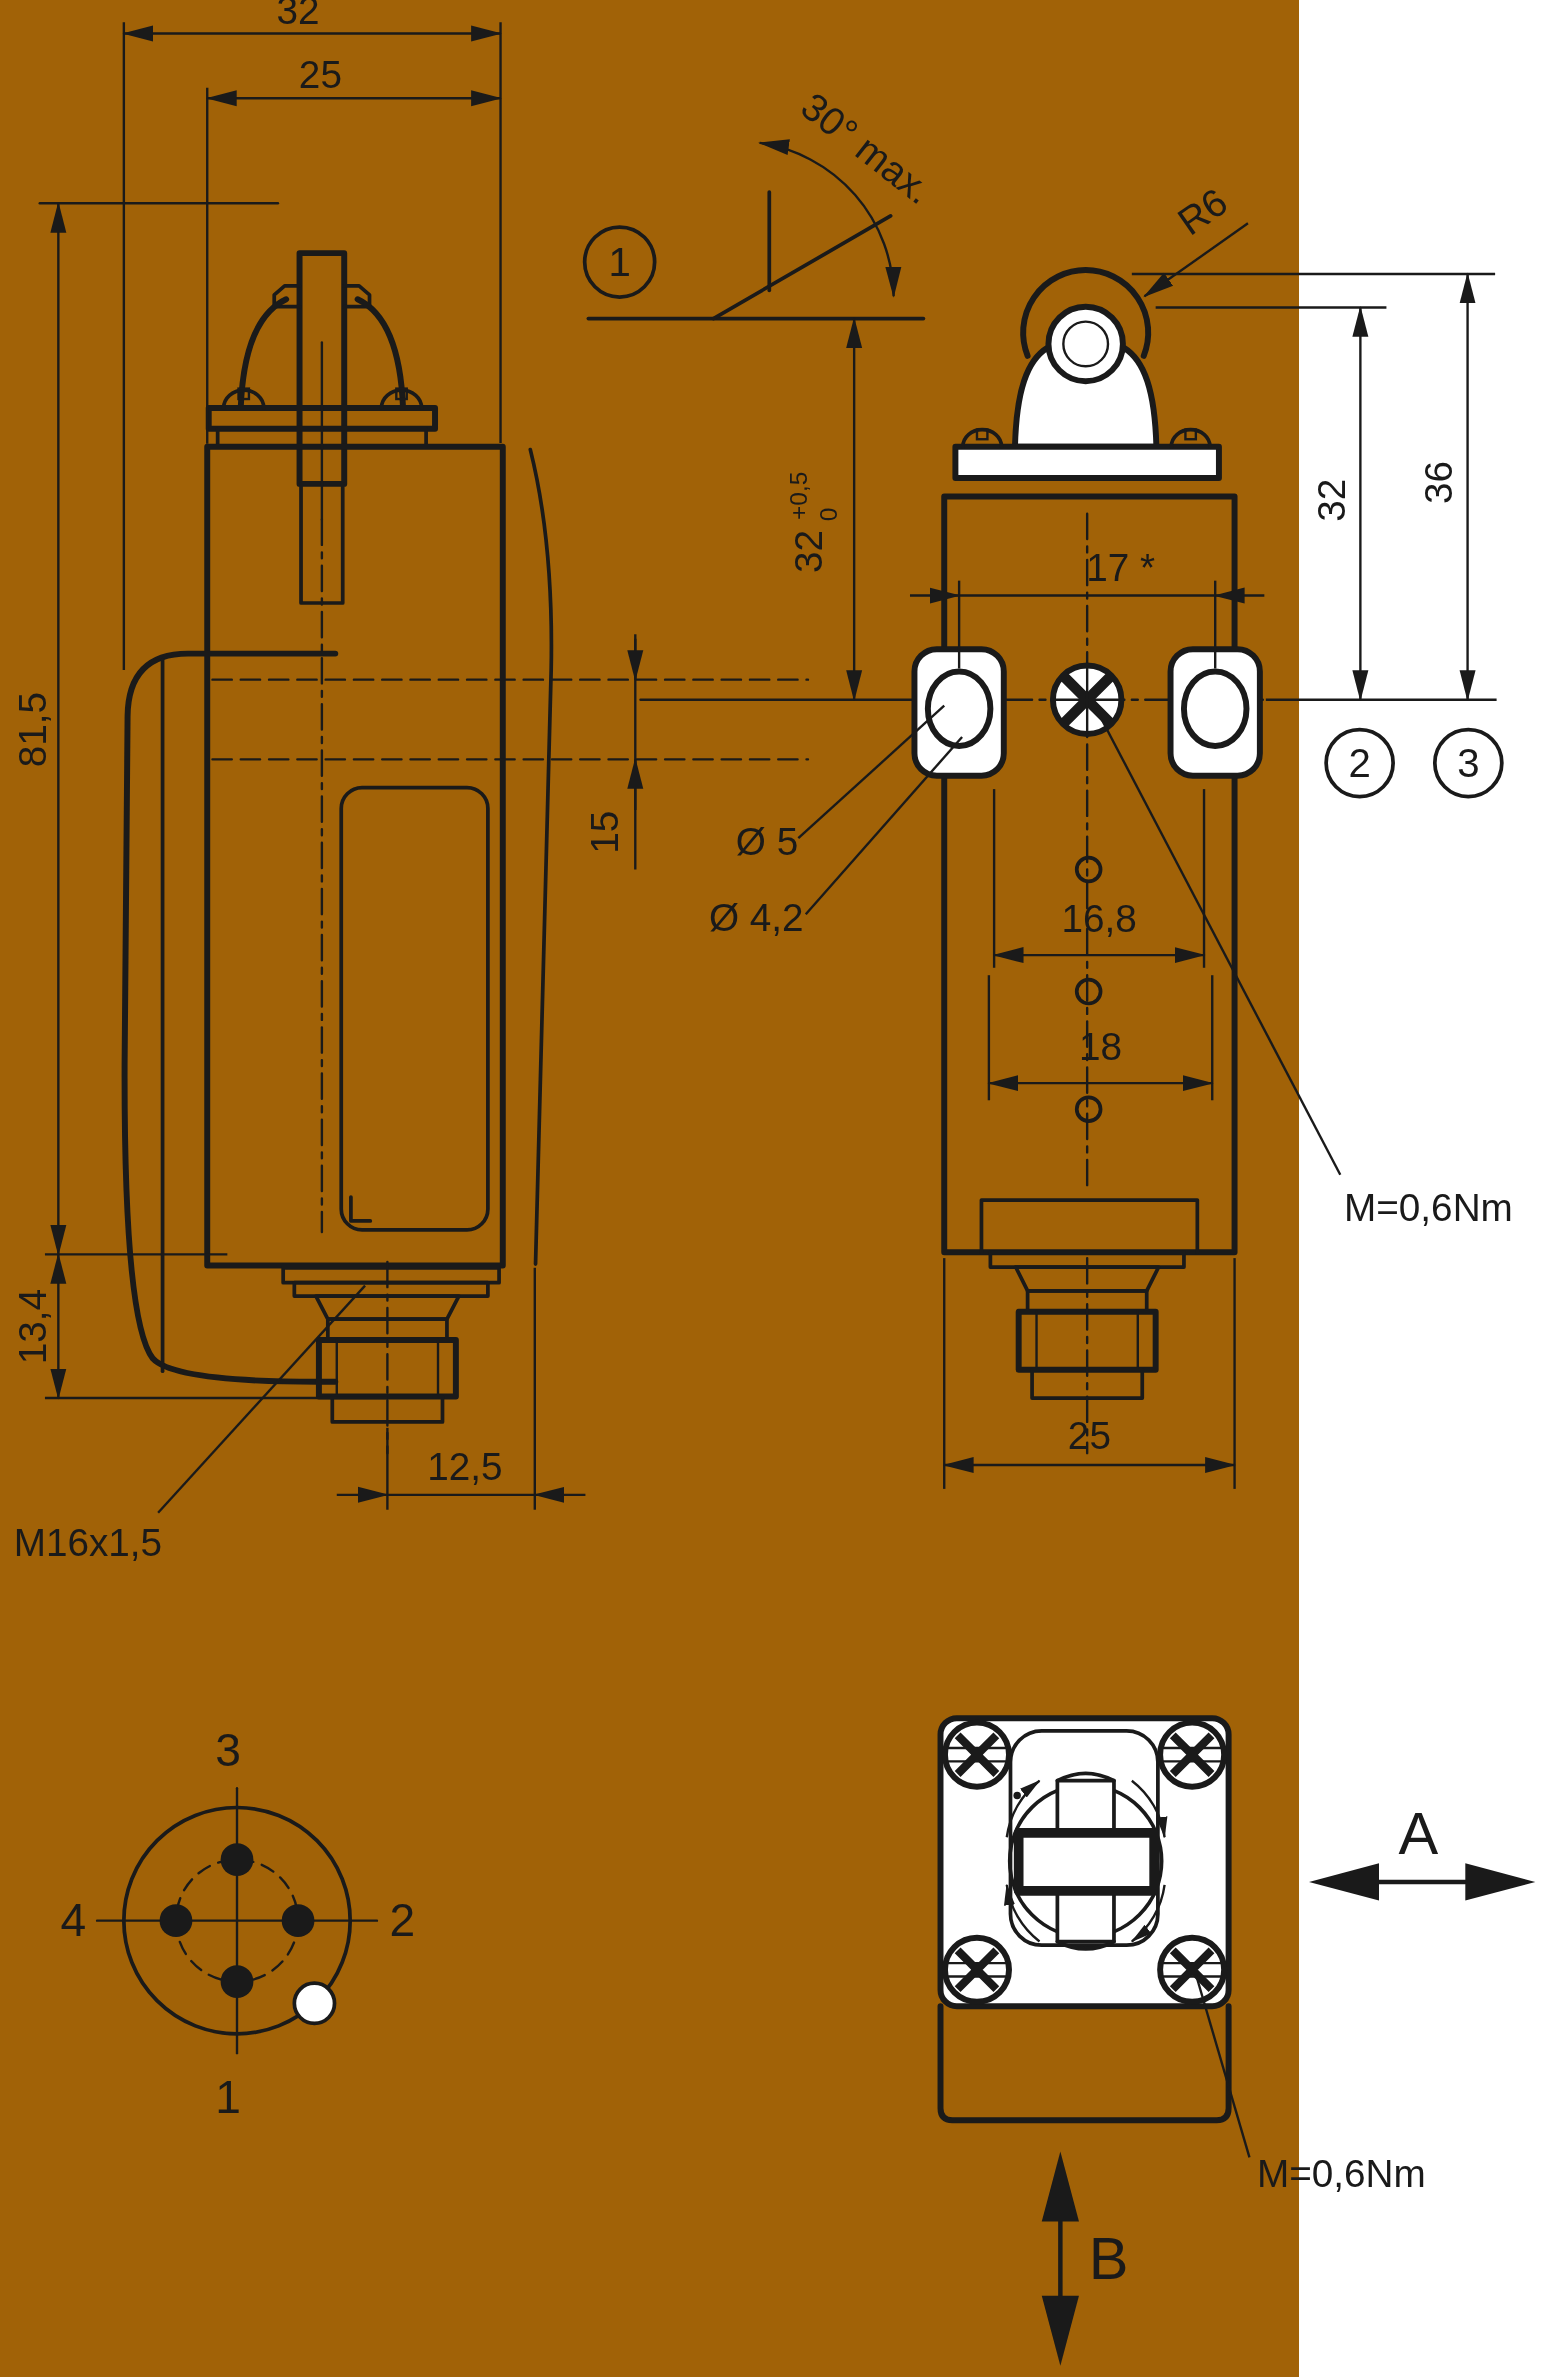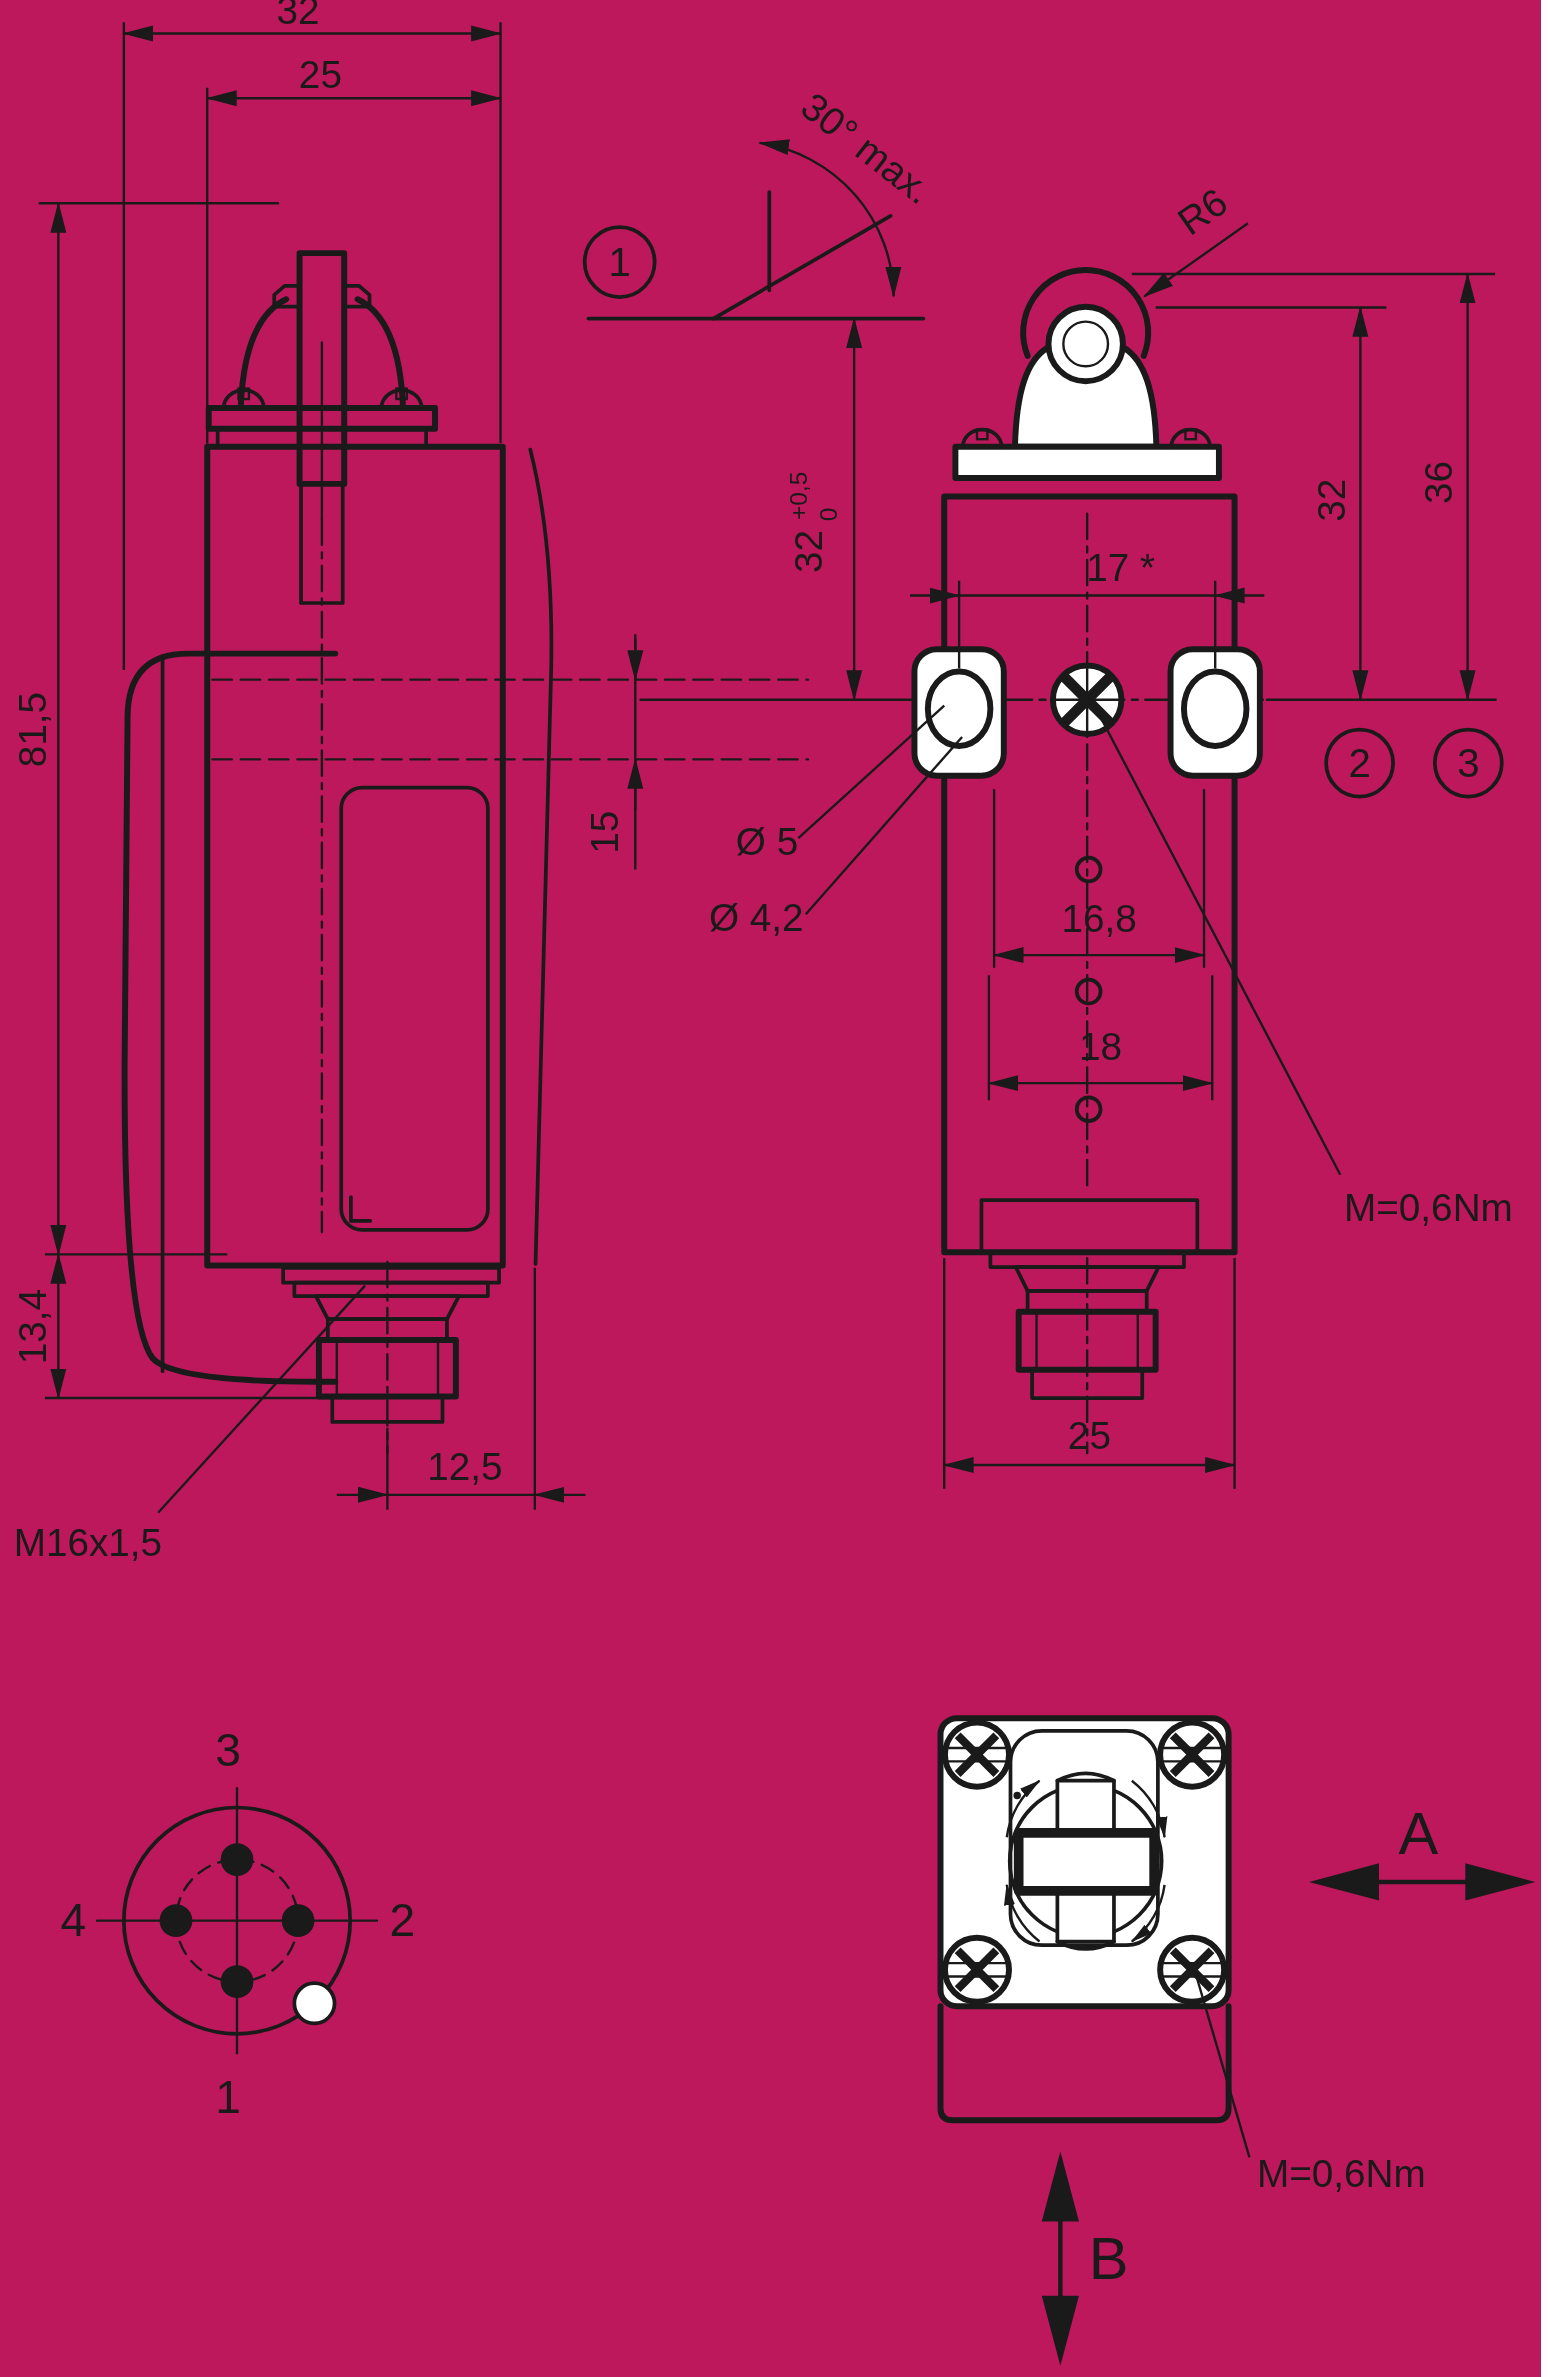--- a/index.html
+++ b/index.html
@@ -1,16 +1,16 @@
 <!DOCTYPE html>
 <html style="font-size:12px"><head>
 <meta charset="utf-8">
 <style>
   html,body{margin:0;padding:0;background:#fff;}
-  .page{width:1541px;height:2377px;background:#be185d;position:relative;}
+  .page{width:1299px;height:2377px;background:#a16207;position:relative;}
   svg{display:block;}
   svg .s8{fill:none;stroke:#1a1a1a;stroke-width:8;stroke-linejoin:round;stroke-linecap:round;}
   svg .s12{fill:#fff;stroke:#1a1a1a;stroke-width:13;stroke-linejoin:round;}
   svg .s5{fill:none;stroke:#1a1a1a;stroke-width:5;stroke-linejoin:round;stroke-linecap:round;}
   svg .s3{fill:none;stroke:#1a1a1a;stroke-width:3.2;stroke-linecap:round;}
   svg .dim{fill:none;stroke:#1a1a1a;stroke-width:3.2;}
   svg .dash{stroke-dasharray:26 12;}
   svg .cdash{stroke-dasharray:34 10 8 10;}
   svg .wfill{fill:#fff;}
   svg .blk{fill:#1a1a1a;stroke:none;}

